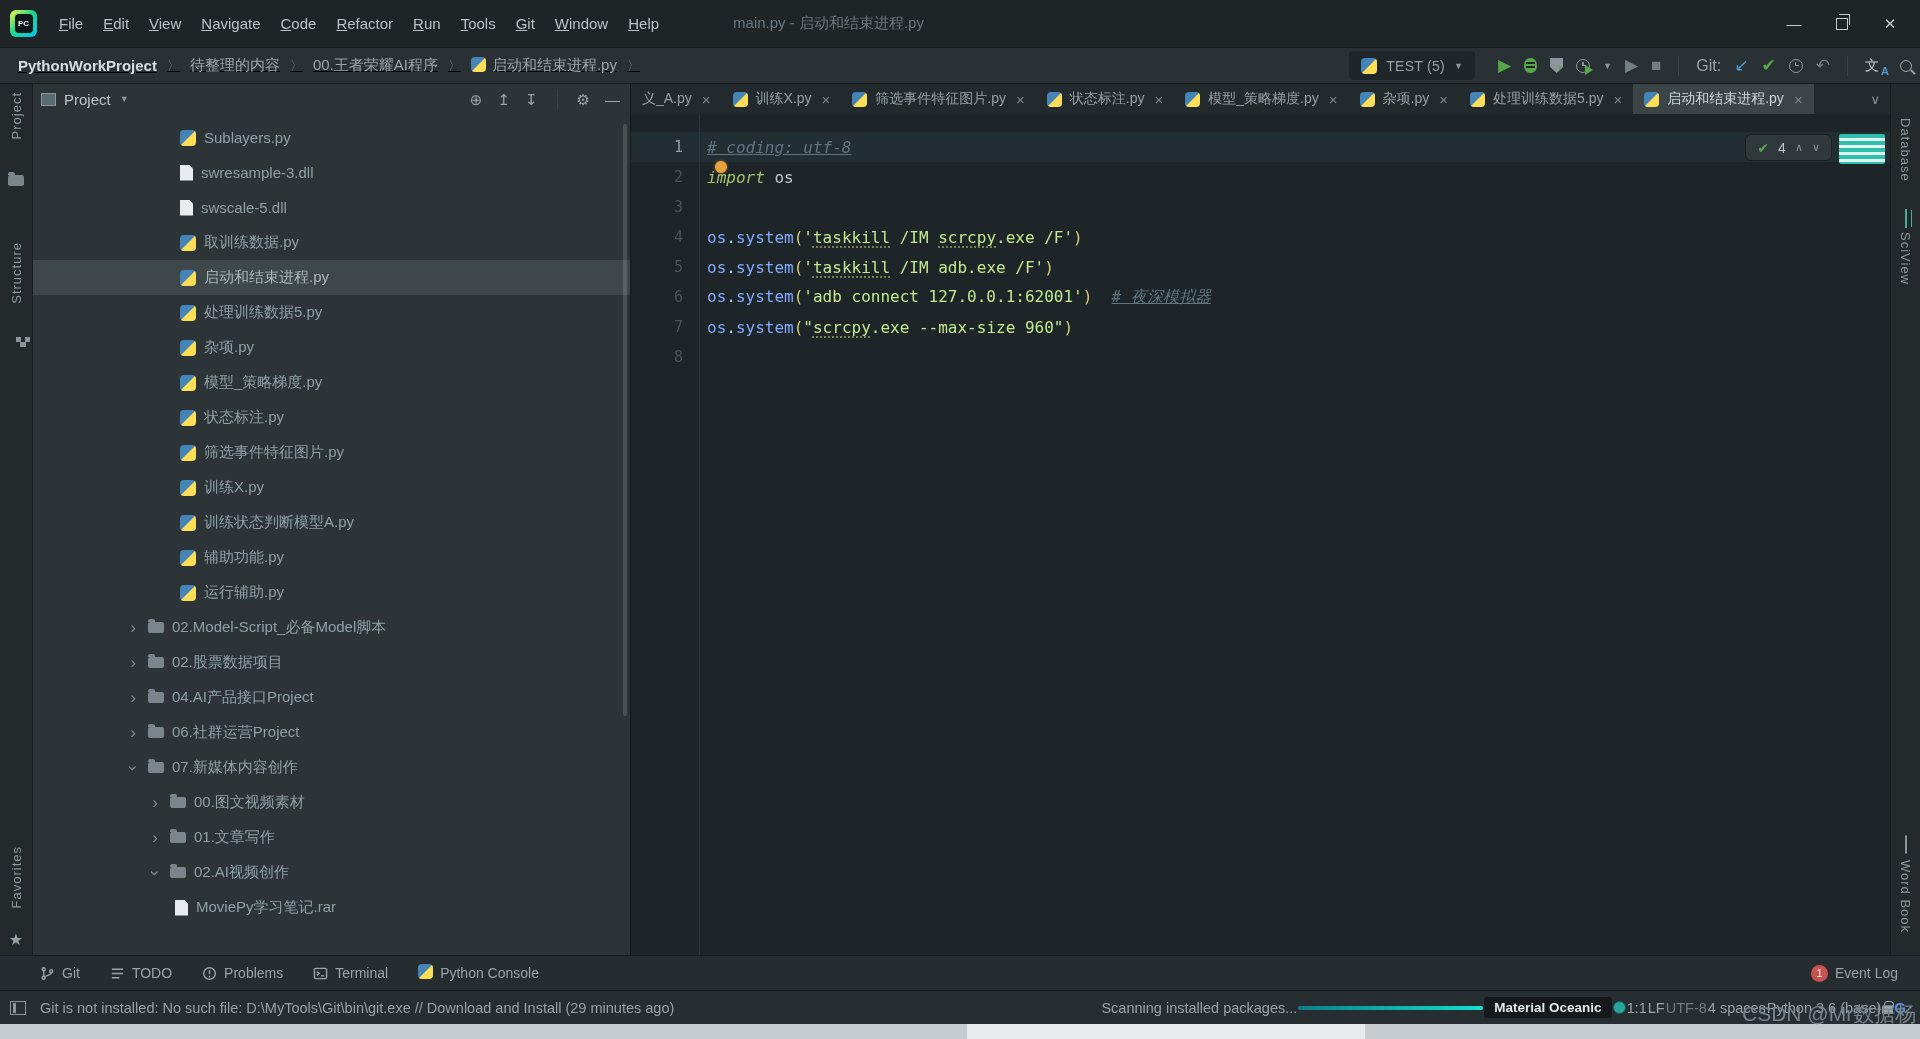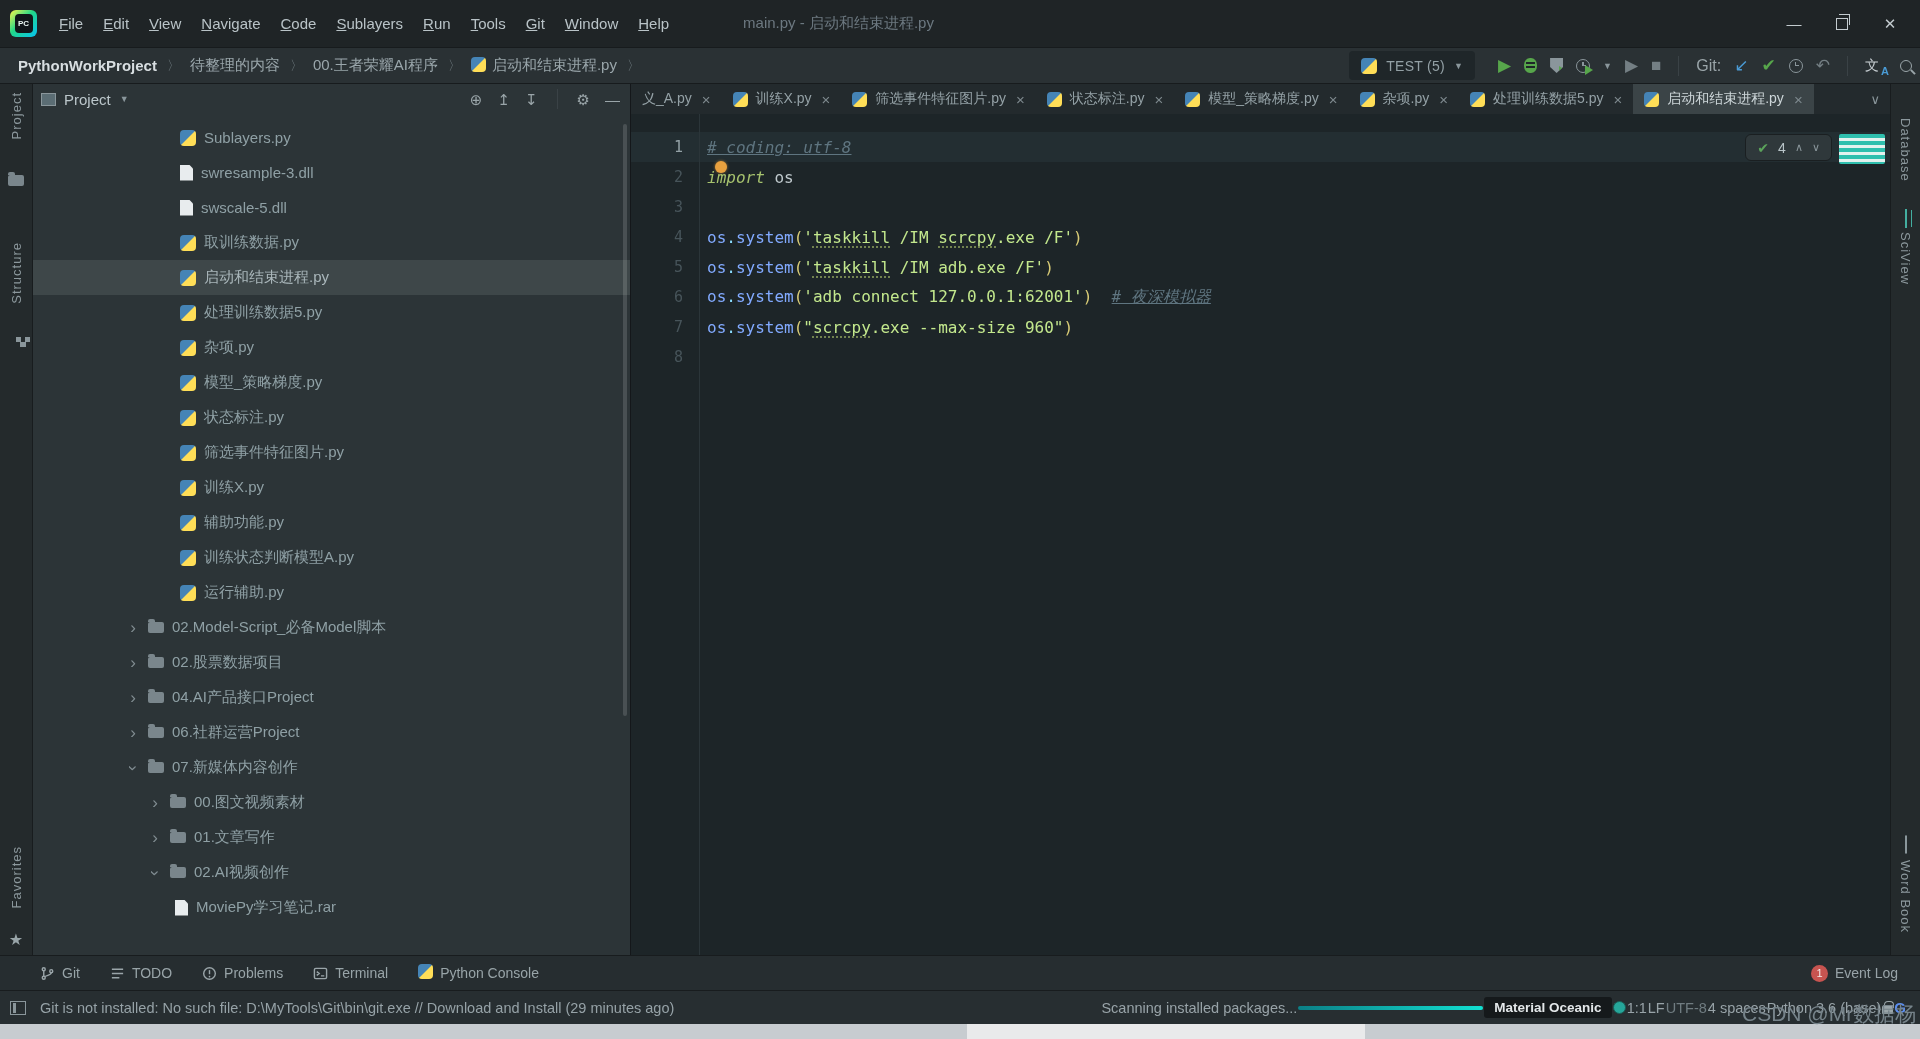--- a/index.html
+++ b/index.html
@@ -21,21 +21,21 @@
   .win-title { margin-left:64px; color:#6C7880; font-size:15px; }
   .win-controls { margin-left:auto; display:flex; align-items:center; gap:34px; padding-right:22px; }
   .wc { color:#C3CBCF; font-size:15px; width:16px; text-align:center; }
   .wc-restore { width:12px; height:12px; border:1.5px solid #C3CBCF; position:relative; }
   .wc-restore::before { content:""; position:absolute; left:2px; top:-5px; width:10px; height:10px;
                         border:1.5px solid #C3CBCF; border-bottom:none; border-left:none; }
 
   
   .navbar { height:36px; background:#2A3134; display:flex; align-items:center;
             border-bottom:1px solid #171B1D; flex:0 0 auto; padding:0 8px 0 18px; }
-  .crumbs { display:flex; align-items:center; gap:10px; }
+  .crumbs { display:flex; align-items:center; gap:10px;text-decoration:underline; }
   .crumb { color:#9AA6AB; font-size:15px; }
   .crumb.bold { color:#D8DEE1; font-weight:700; }
   .crumb-sep { color:#6E797E; font-size:13px; }
   .nav-right { margin-left:auto; display:flex; align-items:center; gap:13px; }
   .run-box { background:#1F2629; border-radius:4px; height:29px; display:flex; align-items:center;
              gap:9px; padding:0 12px; margin-right:10px; }
   .run-box .cfg { color:#93A0A5; font-size:14px; letter-spacing:.3px; }
   .tri-down { color:#8A969B; font-size:9px; }
   .nico { font-size:17px; line-height:1; }
   .green { color:#57A64B; } .gray { color:#747F84; } .blue { color:#4A9BD5; }
@@ -181,21 +181,21 @@
   <div class="titlebar">
     <div class="logo">
         <i>PC</i>
       </div>
     <div class="menu">
         <div class="menu-item">File</div>
         <div class="menu-item">Edit</div>
         <div class="menu-item">View</div>
         <div class="menu-item">Navigate</div>
         <div class="menu-item">Code</div>
-        <div class="menu-item">Sublayers</div>
+        <div class="menu-item">Refactor</div>
         <div class="menu-item">Run</div>
         <div class="menu-item">Tools</div>
         <div class="menu-item">Git</div>
         <div class="menu-item">Window</div>
         <div class="menu-item">Help</div>
       </div>
     <div class="win-title">main.py - 启动和结束进程.py</div>
     <div class="win-controls">
       <span class="wc">—</span>
       <span class="wc-restore"></span>
@@ -308,25 +308,25 @@
           <div class="trow ind-file">
             <span class="ico-py"></span>
             <span class="lbl">筛选事件特征图片.py</span>
           </div>
           <div class="trow ind-file">
             <span class="ico-py"></span>
             <span class="lbl">训练X.py</span>
           </div>
           <div class="trow ind-file">
             <span class="ico-py"></span>
+            <span class="lbl">训练状态判断模型A.py</span>
+          </div>
+          <div class="trow ind-file">
+            <span class="ico-py"></span>
             <span class="lbl">辅助功能.py</span>
-          </div>
-          <div class="trow ind-file">
-            <span class="ico-py"></span>
-            <span class="lbl">训练状态判断模型A.py</span>
           </div>
           <div class="trow ind-file">
             <span class="ico-py"></span>
             <span class="lbl">运行辅助.py</span>
           </div>
           <div class="trow ind-folder1">
             <span class="tree-chevron">›</span>
             <span class="ico-folder"></span>
             <span class="lbl">02.Model-Script_必备Model脚本</span>
           </div>

